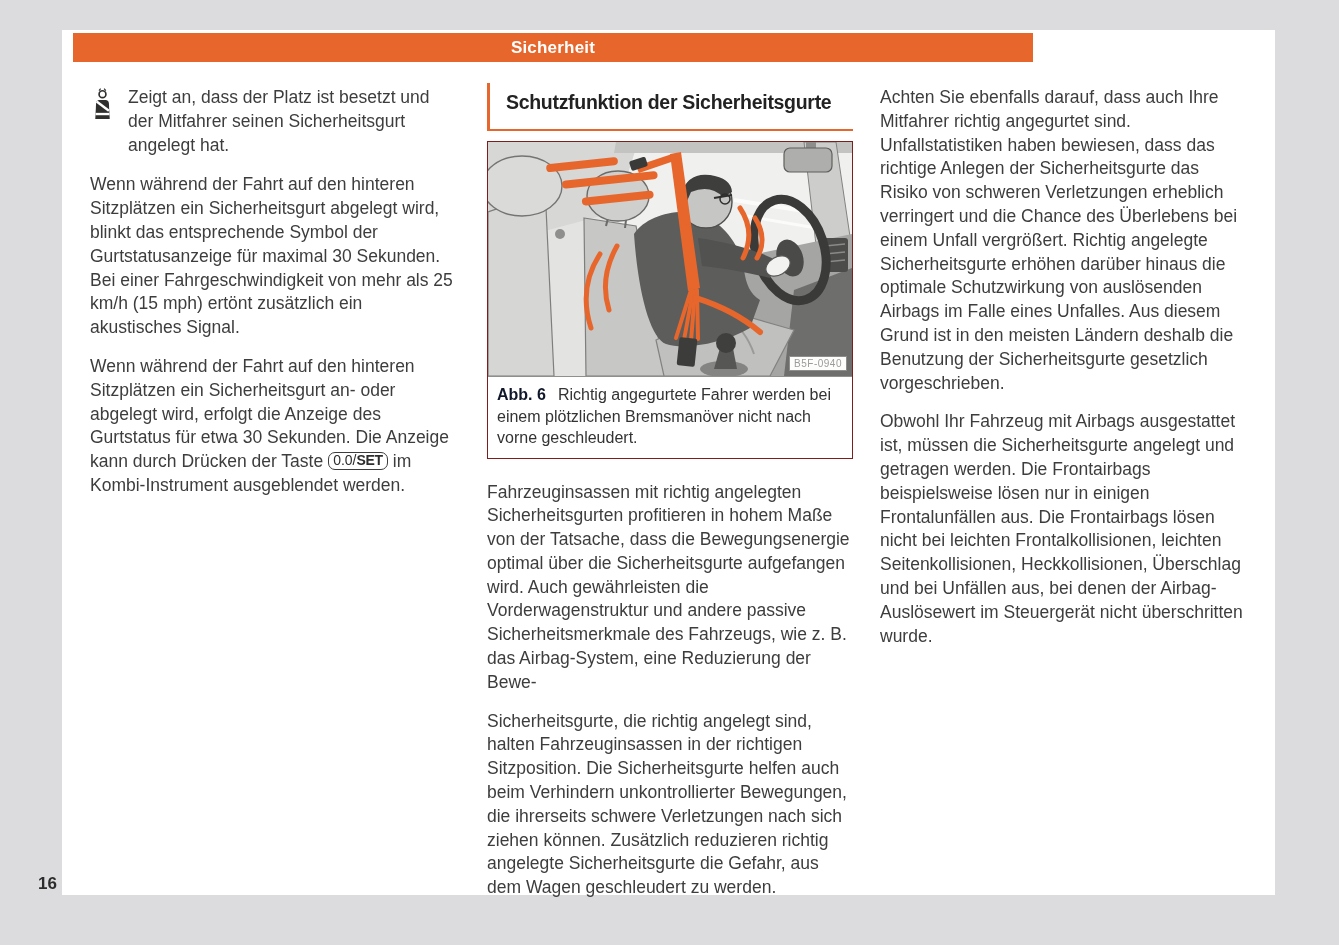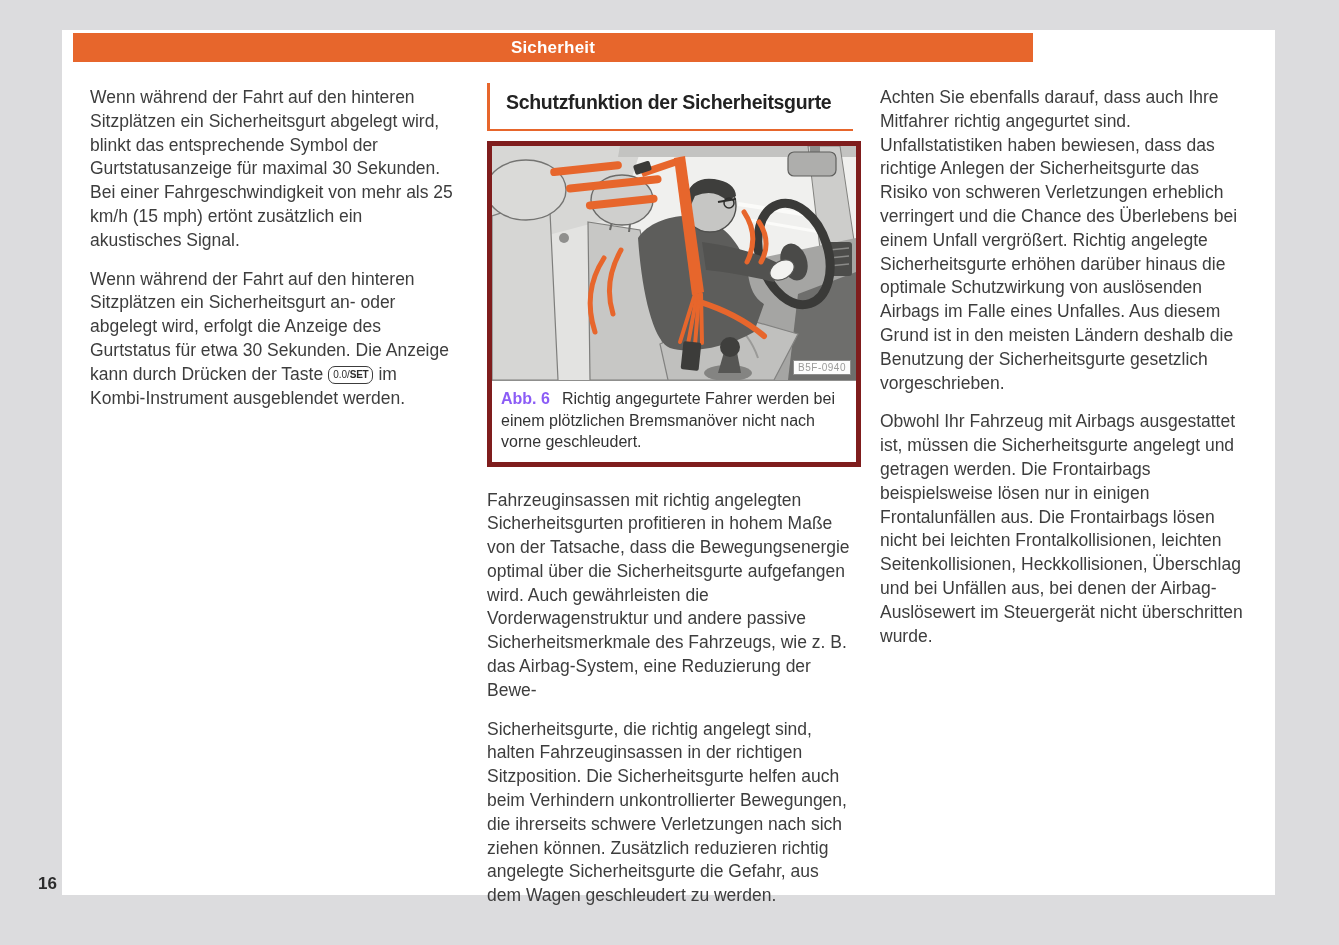--- a/index.html
+++ b/index.html
@@ -49,21 +49,21 @@
     margin-bottom:16px;
   }
   .icon-row .belt-icon{flex:0 0 25px;padding-top:2px;}
   .icon-row p{margin:0;}
 
   .inline-btn{
     display:inline-block;
     border:1.7px solid #3c3c3c;
     border-radius:7px;
     padding:0 4px 1px 4px;
-    font-size:10px;
+    font-size:14px;
     line-height:15px;
     color:#2d2d2d;
     vertical-align:2px;
     margin:0 5px;
     white-space:nowrap;
   }
   .inline-btn .set{font-weight:bold;letter-spacing:-.3px;}
 
   .section-heading{
     border-left:3px solid #e7662c;
@@ -76,21 +76,21 @@
     font-size:19.5px;
     line-height:27px;
     font-weight:bold;
     color:#222222;
     letter-spacing:-.3px;
     hyphens:manual;
   }
 
   figure{margin:10px 0 22px 0;}
   .fig-frame{
-    border:5px solid #7f1d1d;
+    border:1px solid #7f1d1d;
     width:364px;
   }
   .fig-image{
     position:relative;
     width:364px;height:234px;
     border-bottom:1px solid #8f8f8d;
     overflow:hidden;
     background:#e3e3e1;
   }
   .fig-code{
@@ -104,21 +104,21 @@
     padding:0 4px;
     letter-spacing:.5px;
   }
   figcaption{
     padding:7px 9px 9px 9px;
     font-size:16px;
     line-height:21.5px;
     color:#333333;
   }
   .fig-label{
-    color:#8b5cf6;
+    color:#0f172a;
     font-weight:bold;
     margin-right:12px;
   }
   .page-number{
     position:absolute;
     left:38px;top:874px;
     font-size:17px;
     font-weight:bold;
     color:#2c2c2c;
   }
@@ -127,20 +127,33 @@
 <body>
 
 <div class="stage">
   <div class="page">
 
     <div class="header-bar">
       <span>Sicherheit</span>
     </div>
 
     <div class="col col-left">
+      <div class="icon-row">
+        <span class="belt-icon">
+          <svg width="25" height="31" viewBox="0 0 24 30" aria-hidden="true">
+            <line x1="8.6" y1="2.6" x2="10.2" y2="0.6" stroke="#2f2f2d" stroke-width="1.1"></line>
+            <line x1="13.6" y1="0.6" x2="15.2" y2="2.6" stroke="#2f2f2d" stroke-width="1.1"></line>
+            <circle cx="12" cy="6" r="3.3" fill="none" stroke="#2f2f2d" stroke-width="1.6"></circle>
+            <path d="M 5,30 L 5.8,15 Q 6,11.5 9,11.5 L 15,11.5 Q 18,11.5 18.2,15 L 19,30 Z" fill="#2f2f2d"></path>
+            <line x1="6.3" y1="13" x2="18.2" y2="22" stroke="#ffffff" stroke-width="2.3"></line>
+            <line x1="5.3" y1="25.2" x2="18.7" y2="25.2" stroke="#ffffff" stroke-width="2.3"></line>
+          </svg>
+        </span>
+        <p>Zeigt an, dass der Platz ist besetzt und der Mitfahrer seinen Sicherheitsgurt angelegt hat.</p>
+      </div>
       <p>Wenn während der Fahrt auf den hinteren Sitzplätzen ein Sicherheitsgurt abgelegt wird, blinkt das entsprechende Symbol der Gurtstatusanzeige für maximal 30 Sekunden. Bei einer Fahrgeschwindigkeit von mehr als 25 km/h (15 mph) ertönt zusätzlich ein akustisches Signal.</p>
       <p><span>Wenn während der Fahrt auf den hinteren Sitzplätzen ein Sicherheitsgurt an- oder abgelegt wird, erfolgt die Anzeige des Gurtstatus für etwa 30 Sekunden. Die Anzeige kann durch Drücken der Taste</span><span class="inline-btn"><span>0.0/</span><span class="set">SET</span></span><span>im Kombi-Instrument ausgeblendet werden.</span></p>
     </div>
 
     <div class="col col-mid">
       <div class="section-heading">
         <h2>Schutzfunktion der Sicherheitsgur­te</h2>
       </div>
 
       <figure>

